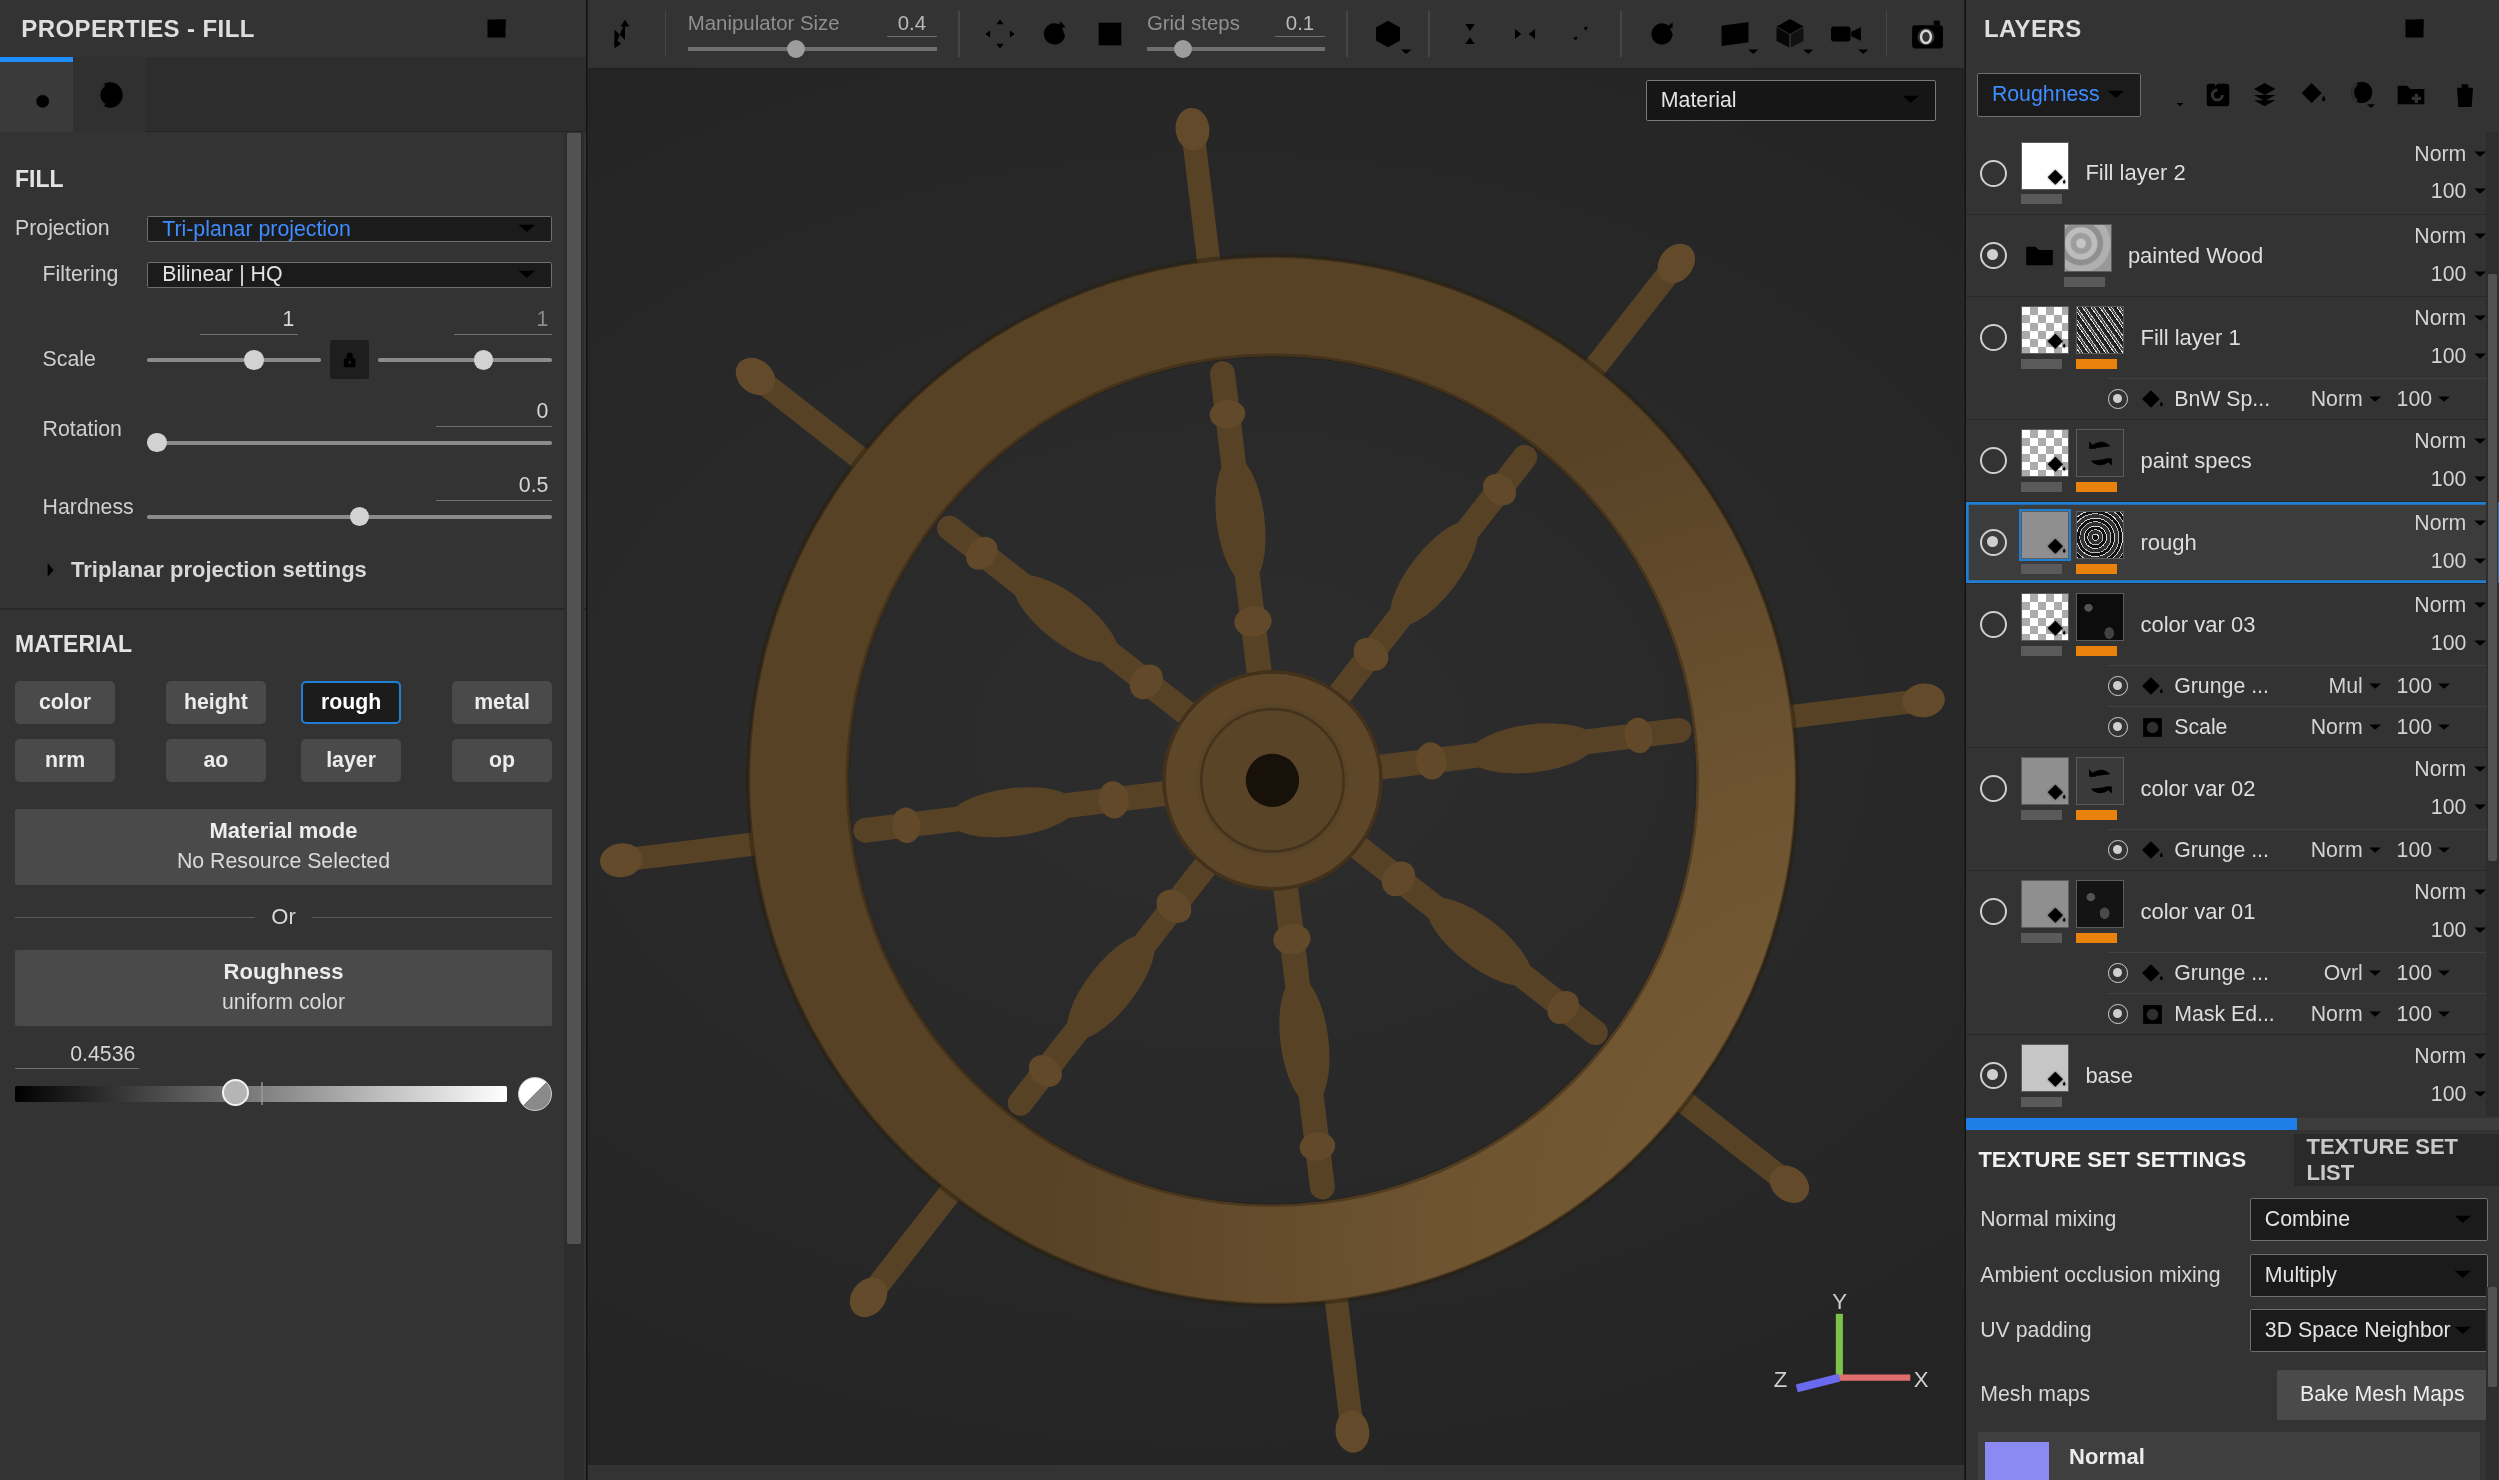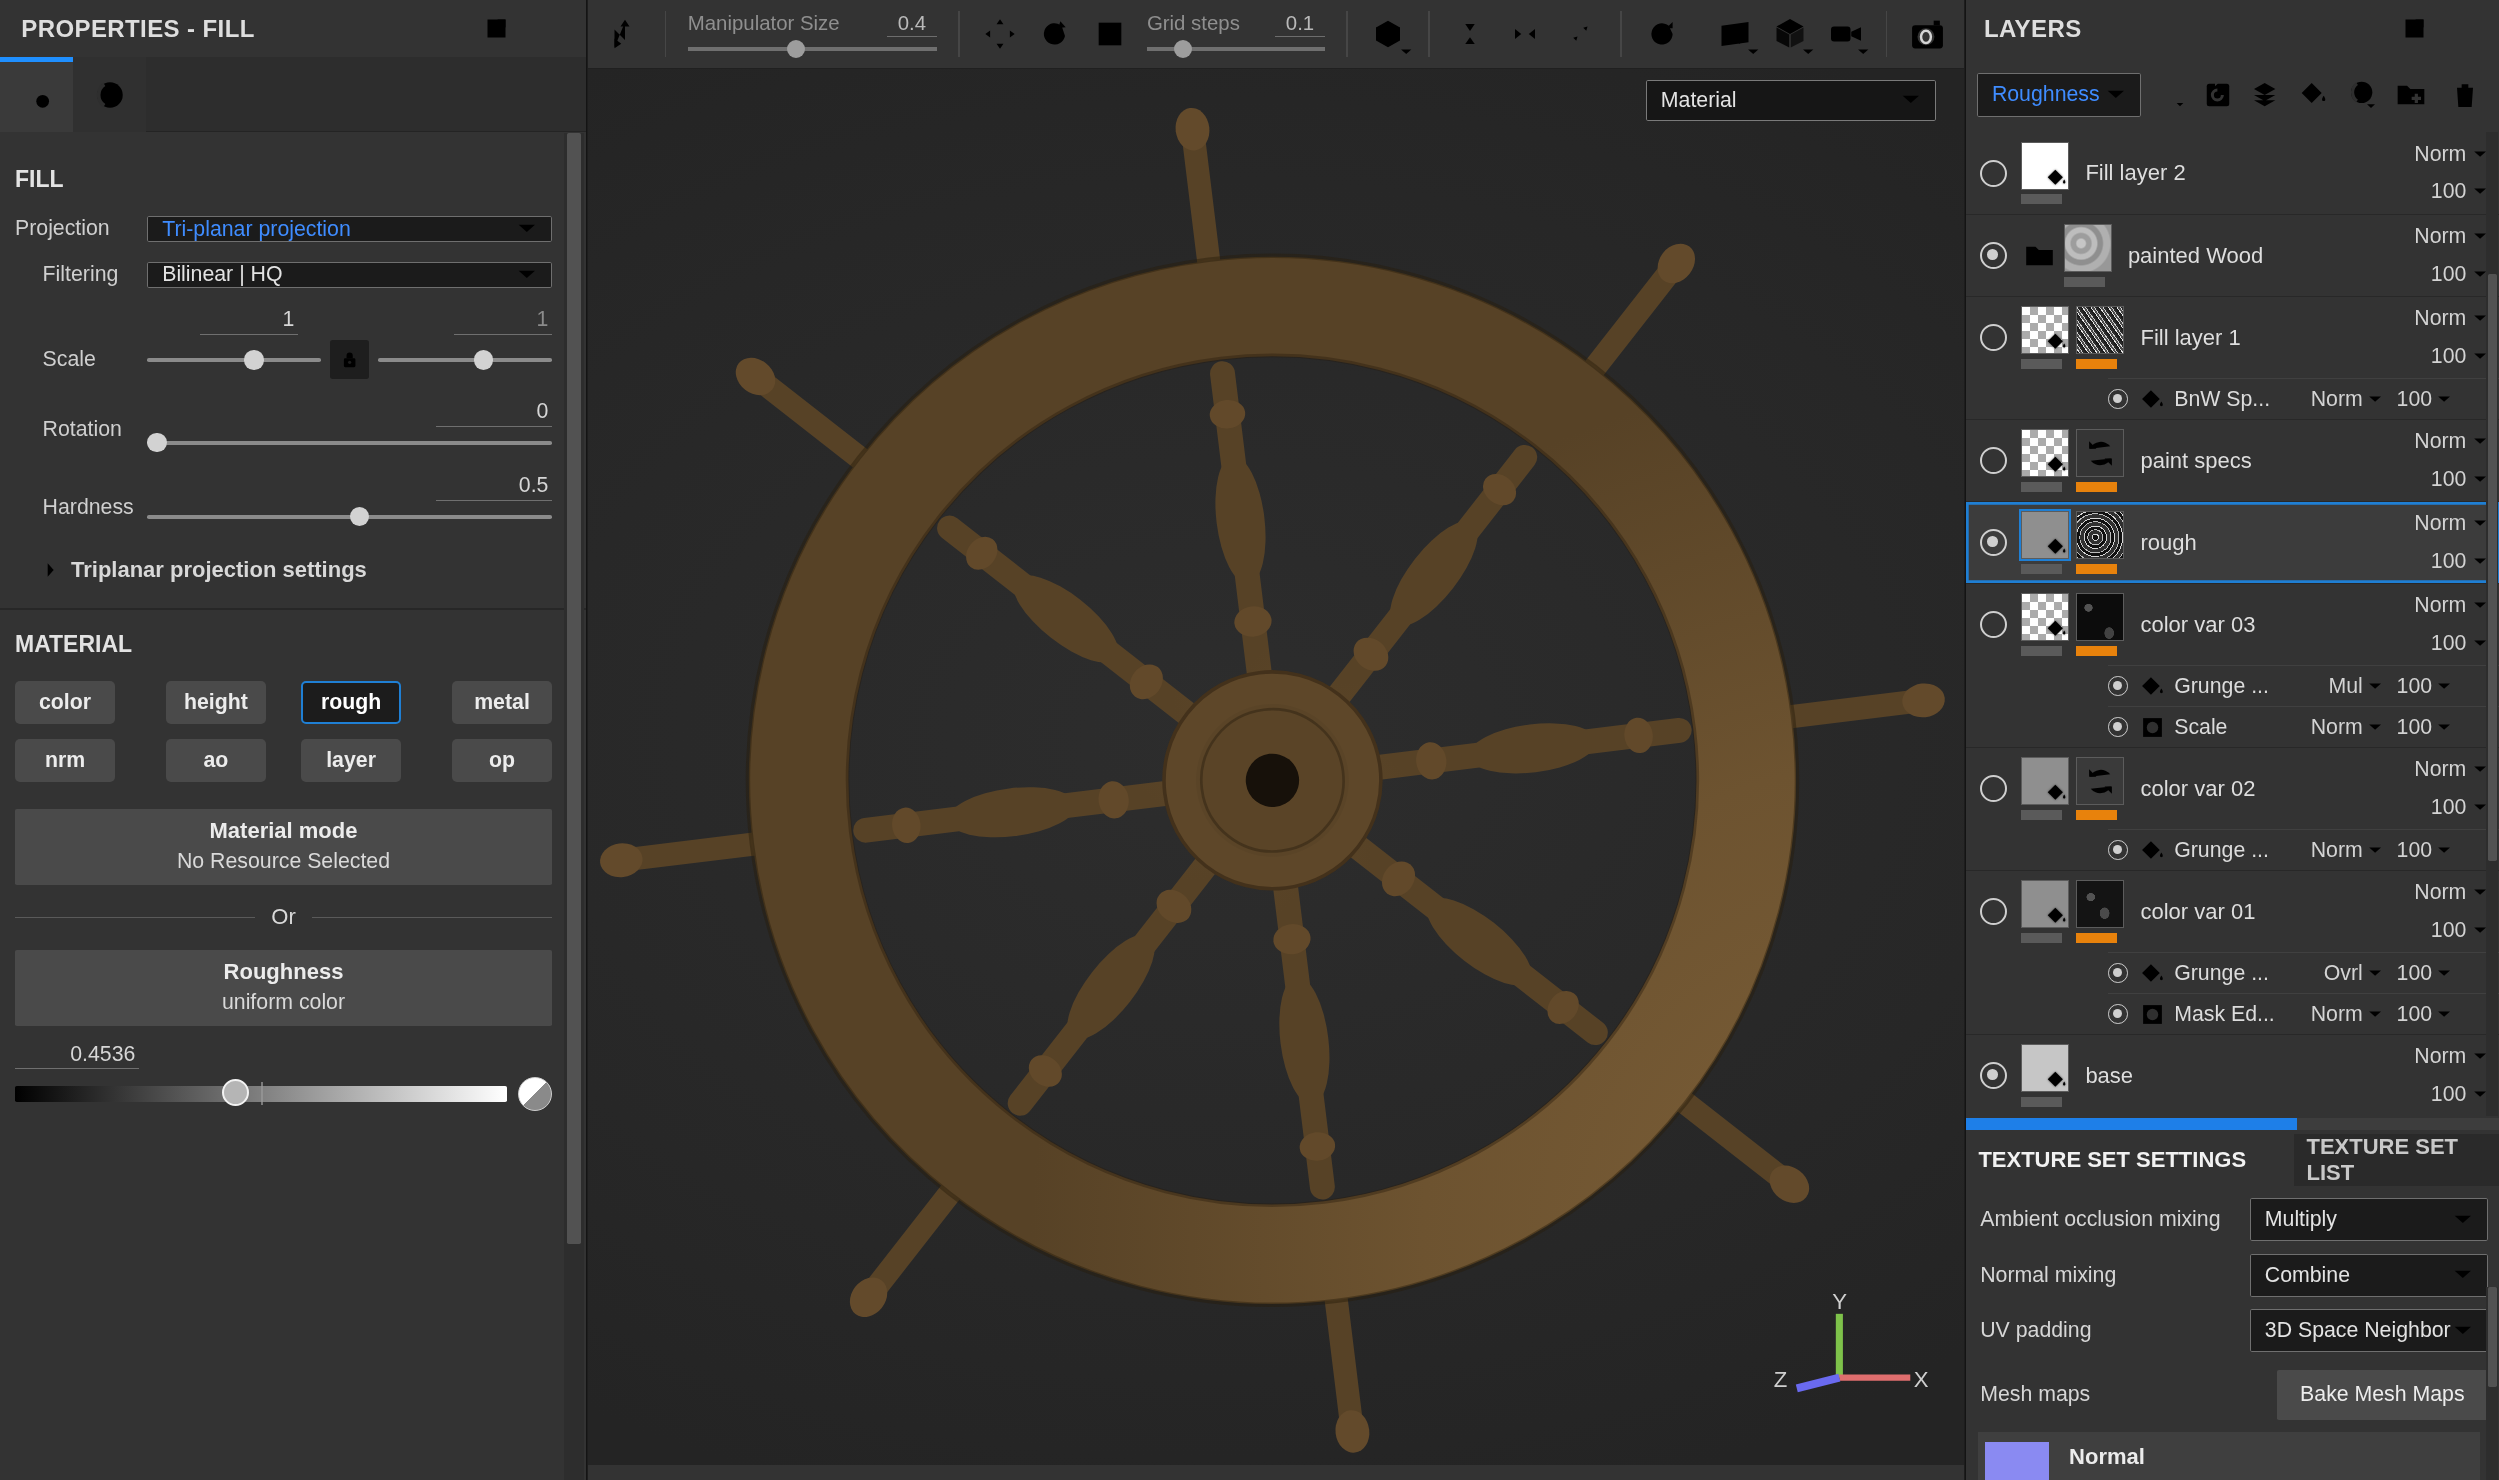--- a/index.html
+++ b/index.html
@@ -1102,33 +1102,33 @@
       <svg class="ic x" viewBox="0 0 22 22" width="19.6" height="19.6">
           <use href="#s-close"></use>
         </svg>
     </div>
     <div class="tstab inact">
       <span>TEXTURE SET LIST</span>
     </div>
   </div>
 
   <div class="tsfield">
+    <span class="lab">Normal mixing</span>
+    <div class="dd">
+      <span>Combine</span>
+      <span class="sp"></span>
+        <svg class="ic chev" viewBox="0 0 22 13" width="19.6" height="11.6">
+          <use href="#s-chev"></use>
+        </svg>
+    </div>
+  </div>
+  <div class="tsfield">
     <span class="lab">Ambient occlusion mixing</span>
     <div class="dd">
       <span>Multiply</span>
-      <span class="sp"></span>
-        <svg class="ic chev" viewBox="0 0 22 13" width="19.6" height="11.6">
-          <use href="#s-chev"></use>
-        </svg>
-    </div>
-  </div>
-  <div class="tsfield">
-    <span class="lab">Normal mixing</span>
-    <div class="dd">
-      <span>Combine</span>
       <span class="sp"></span>
         <svg class="ic chev" viewBox="0 0 22 13" width="19.6" height="11.6">
           <use href="#s-chev"></use>
         </svg>
     </div>
   </div>
   <div class="tsfield">
     <span class="lab">UV padding</span>
     <div class="dd">
       <span>3D Space Neighbor</span>

